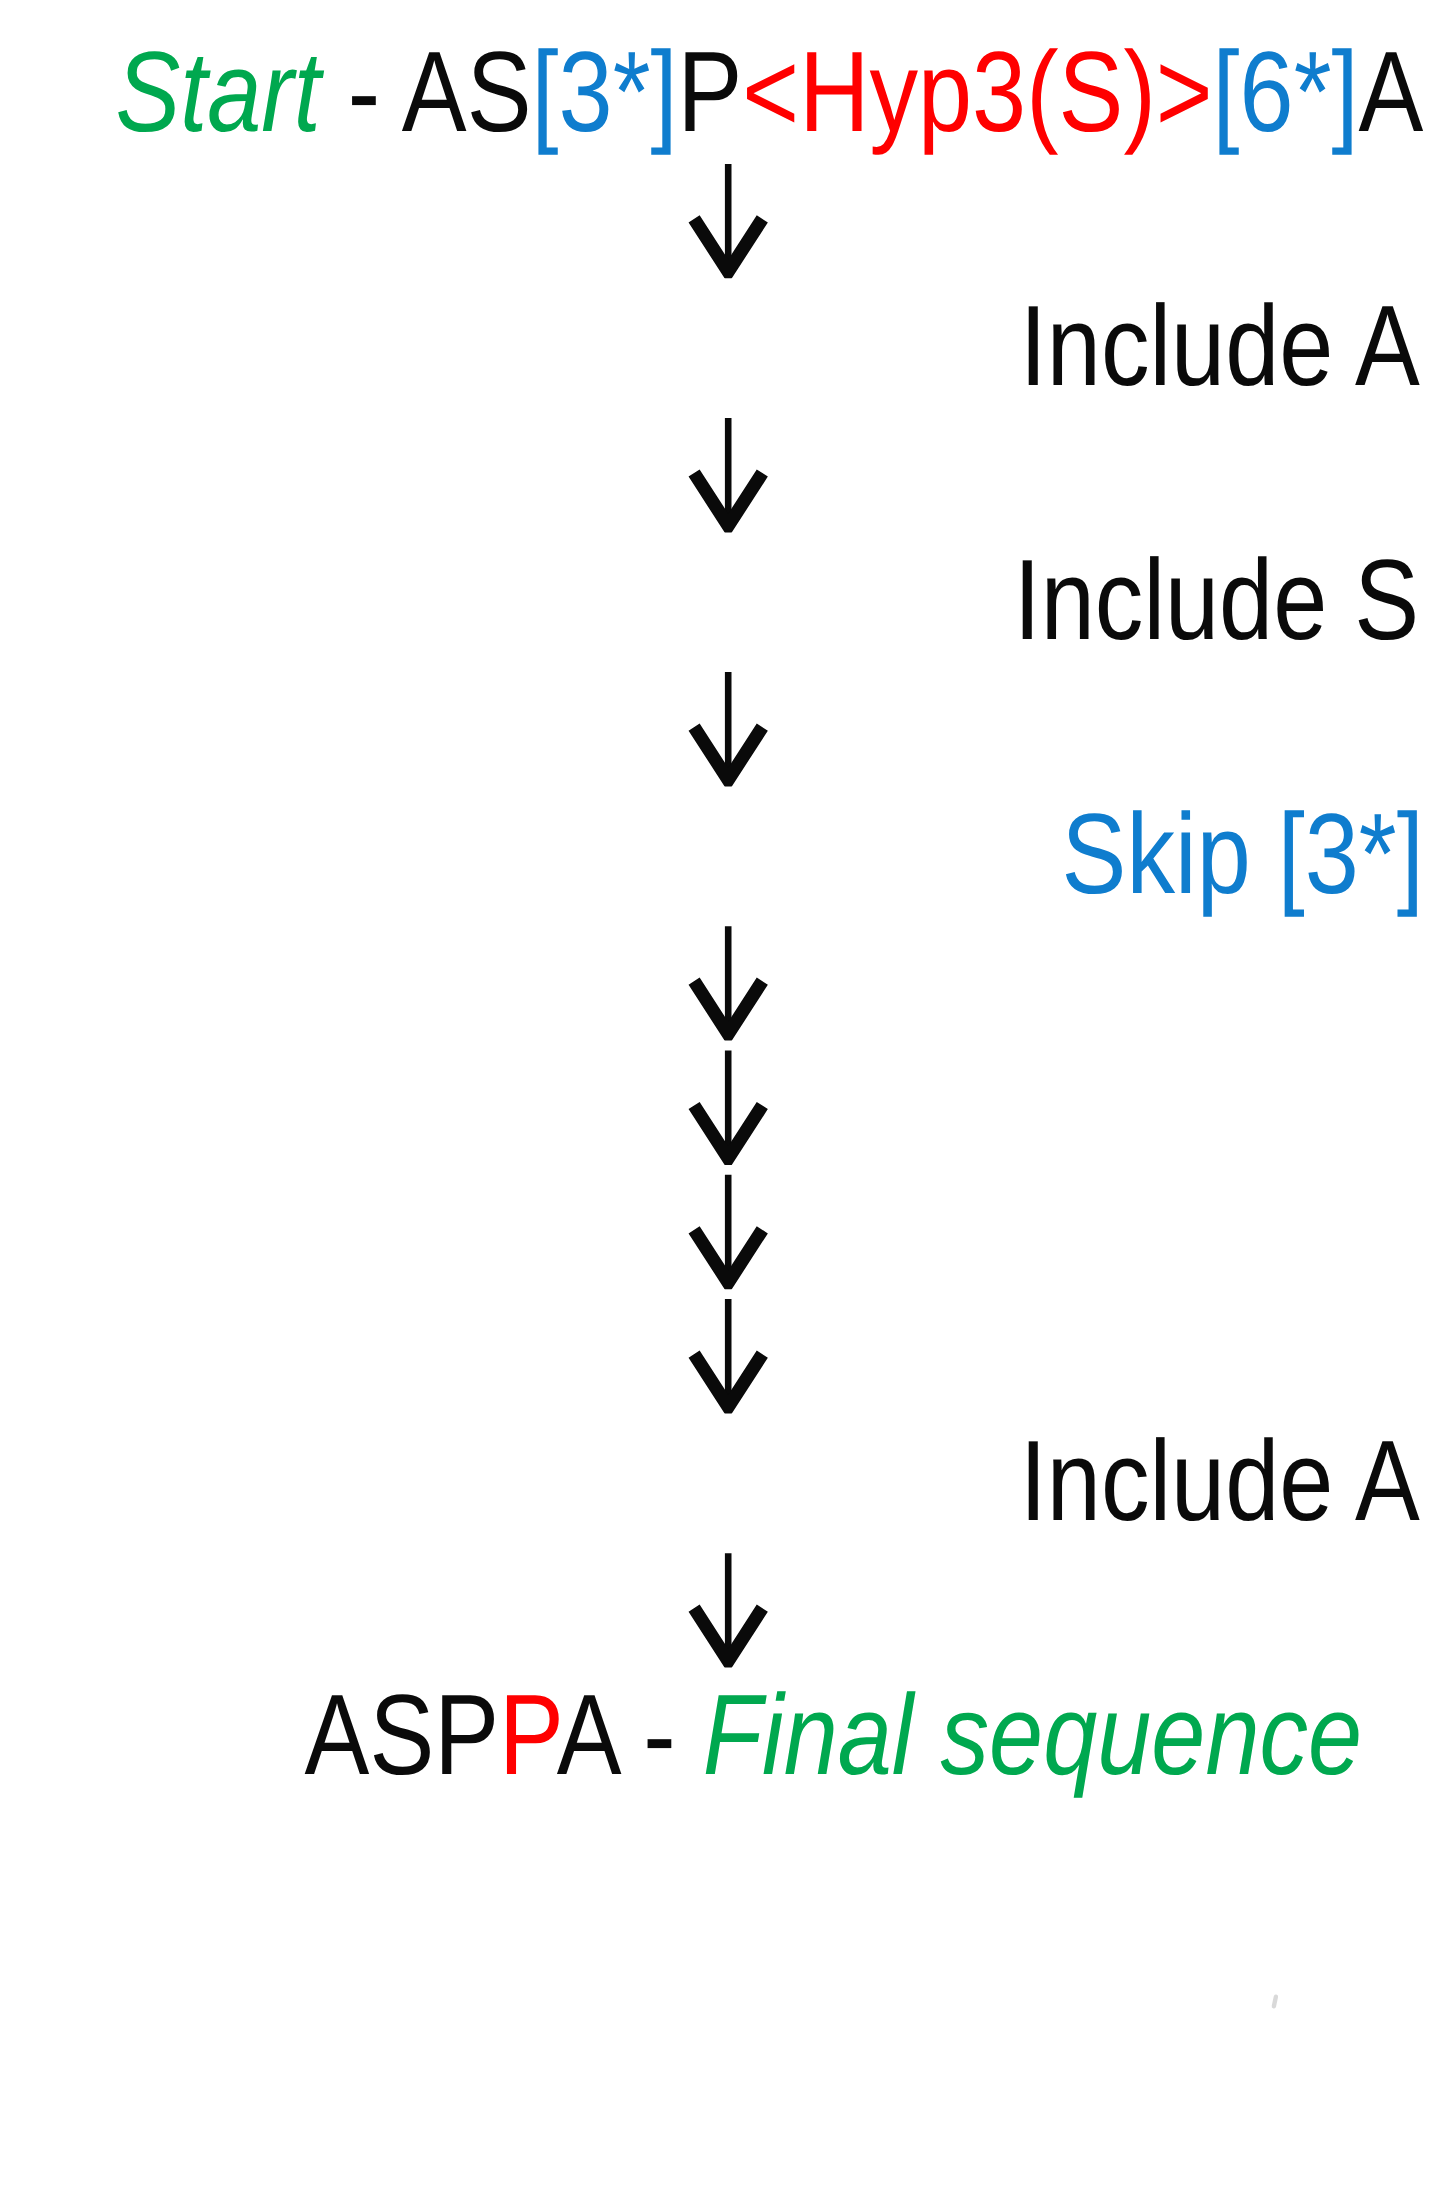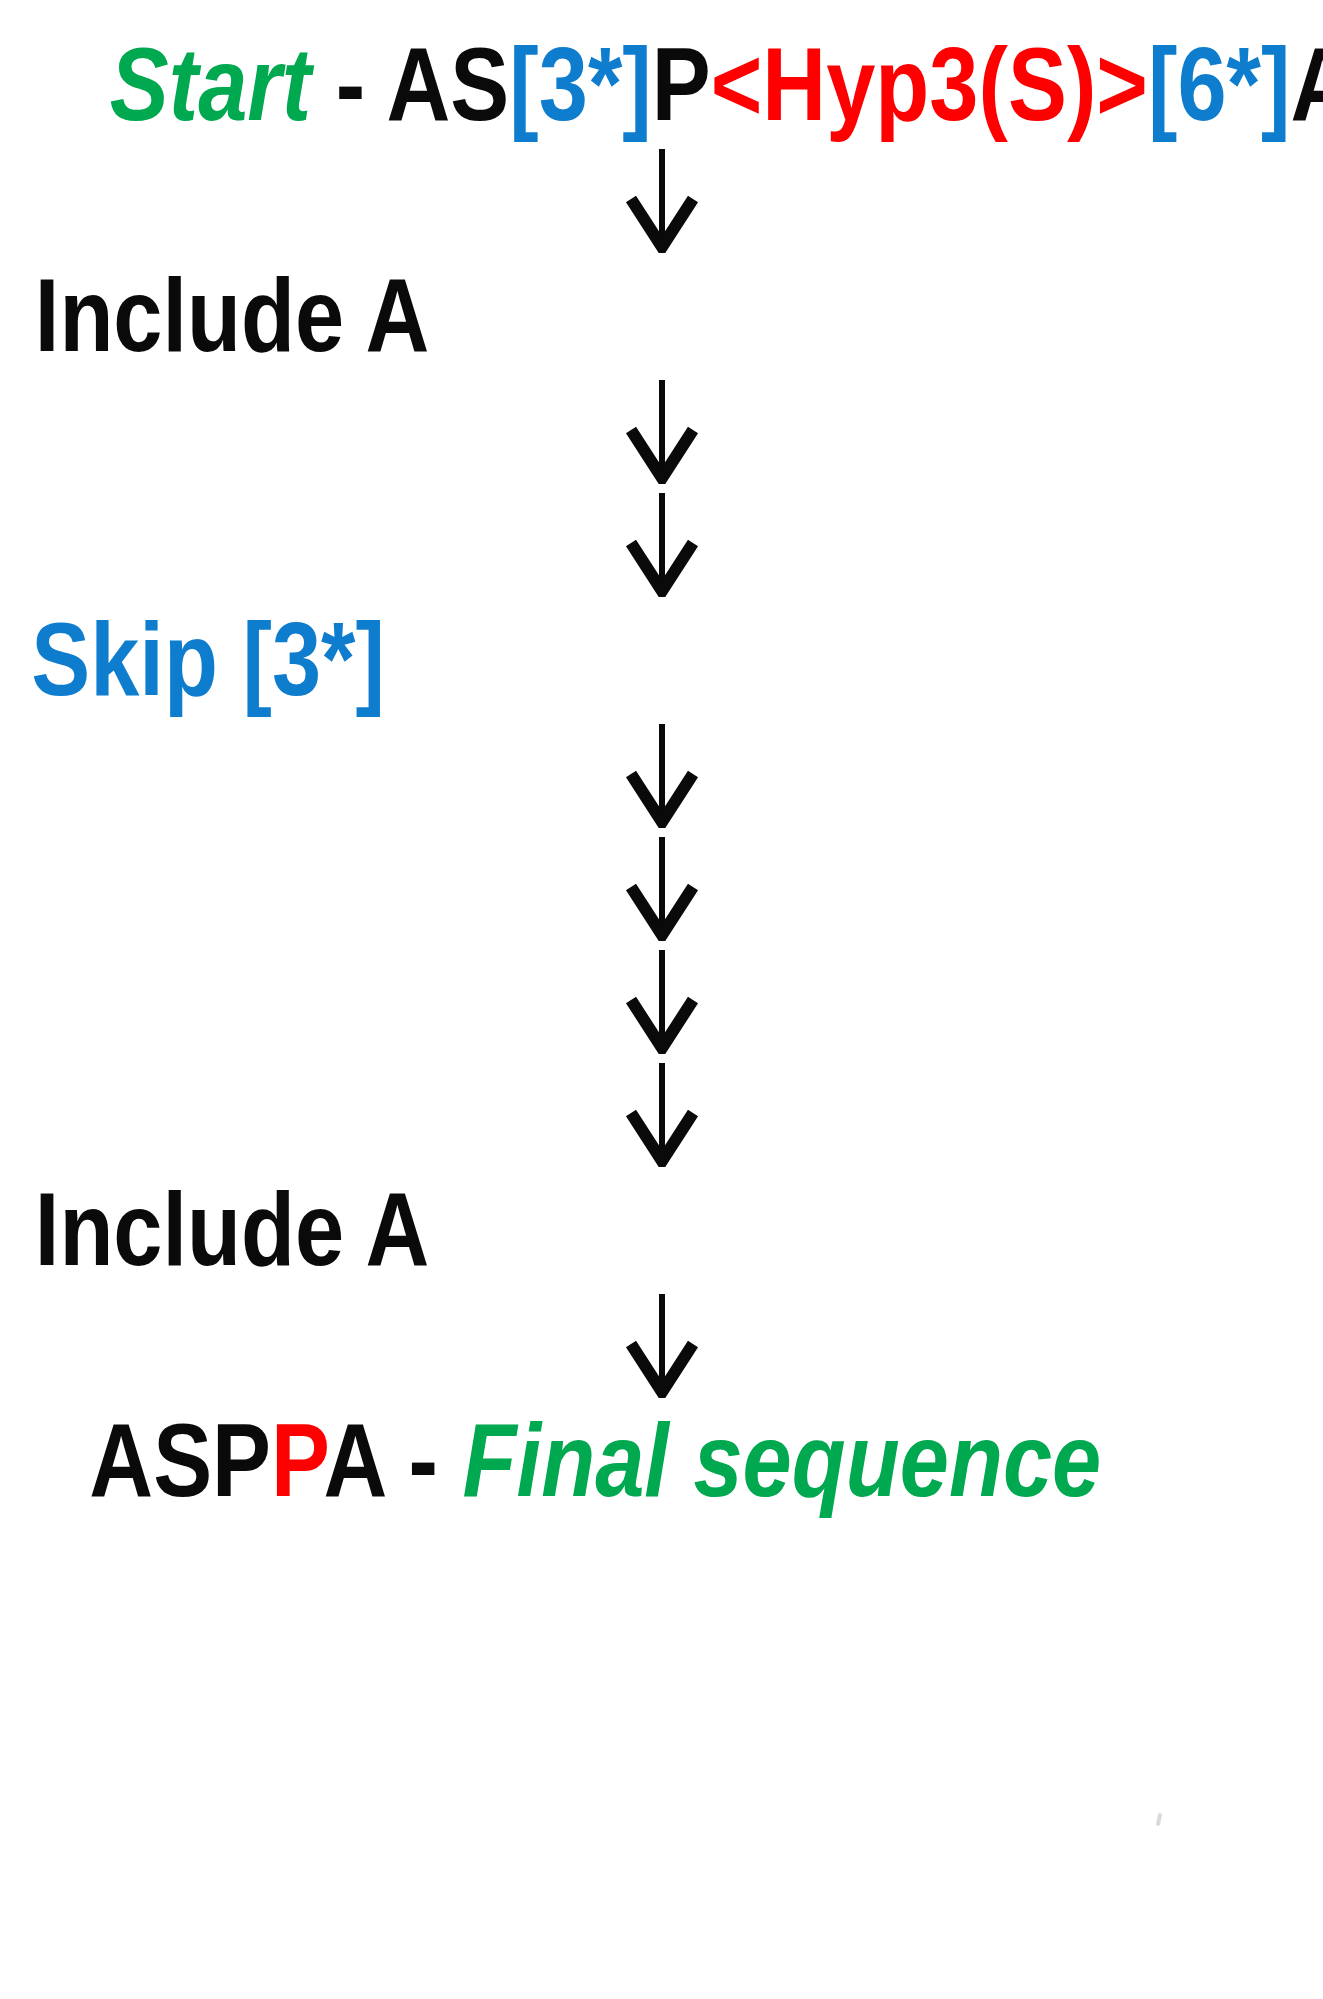--- a/index.html
+++ b/index.html
@@ -15,23 +15,23 @@
     width: 1323px;
     height: 1999px;
     background: #ffffff;
     overflow: hidden;
     font-family: "Liberation Sans", sans-serif;
     padding-top: 25px;
   }
   .text-row {
     height: 118px;
     line-height: 118px;
-    text-align: left;
+    text-align: right;
     font-size: 104px;
-    font-weight: bold;
+    font-weight: normal;
     white-space: nowrap;
   }
   .squeeze {
     display: inline-block;
     transform: scaleX(0.85);
     transform-origin: center center;
   }
   .seg-black { color: var(--black); }
   .seg-blue  { color: var(--blue); }
   .seg-red   { color: var(--red); }
@@ -71,20 +71,21 @@
 
   <div class="text-row"><span class="squeeze seg-black">Include A</span></div>
 
   <div class="arrow-row">
     <svg width="80" height="106" viewBox="0 0 80 106">
       <line x1="40" y1="2" x2="40" y2="92" stroke="#0A0A0A" stroke-width="6"></line>
       <path d="M9 52 L40 100 L71 52" fill="none" stroke="#0A0A0A" stroke-width="12" stroke-linejoin="miter"></path>
     </svg>
   </div>
 
+  <div class="text-row"><span class="squeeze seg-black">Include S</span></div>
 
   <div class="arrow-row">
     <svg width="80" height="106" viewBox="0 0 80 106">
       <line x1="40" y1="2" x2="40" y2="92" stroke="#0A0A0A" stroke-width="6"></line>
       <path d="M9 52 L40 100 L71 52" fill="none" stroke="#0A0A0A" stroke-width="12" stroke-linejoin="miter"></path>
     </svg>
   </div>
 
   <div class="text-row"><span class="squeeze seg-blue">Skip [3*]</span></div>
 

